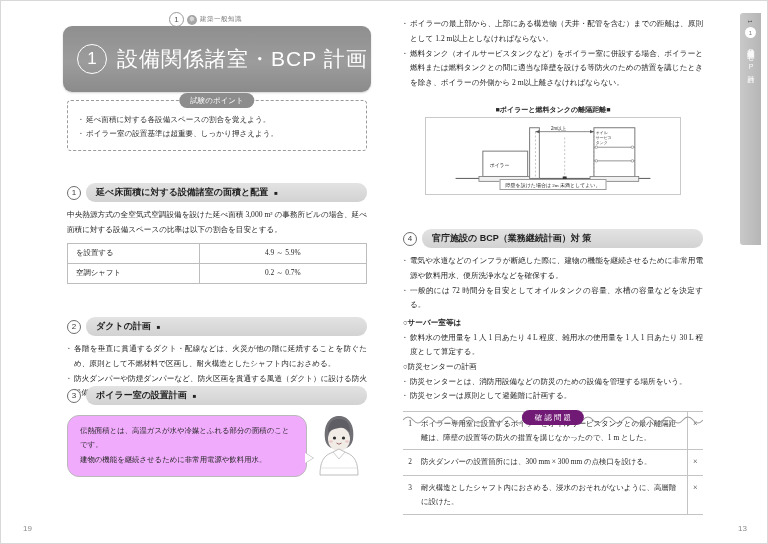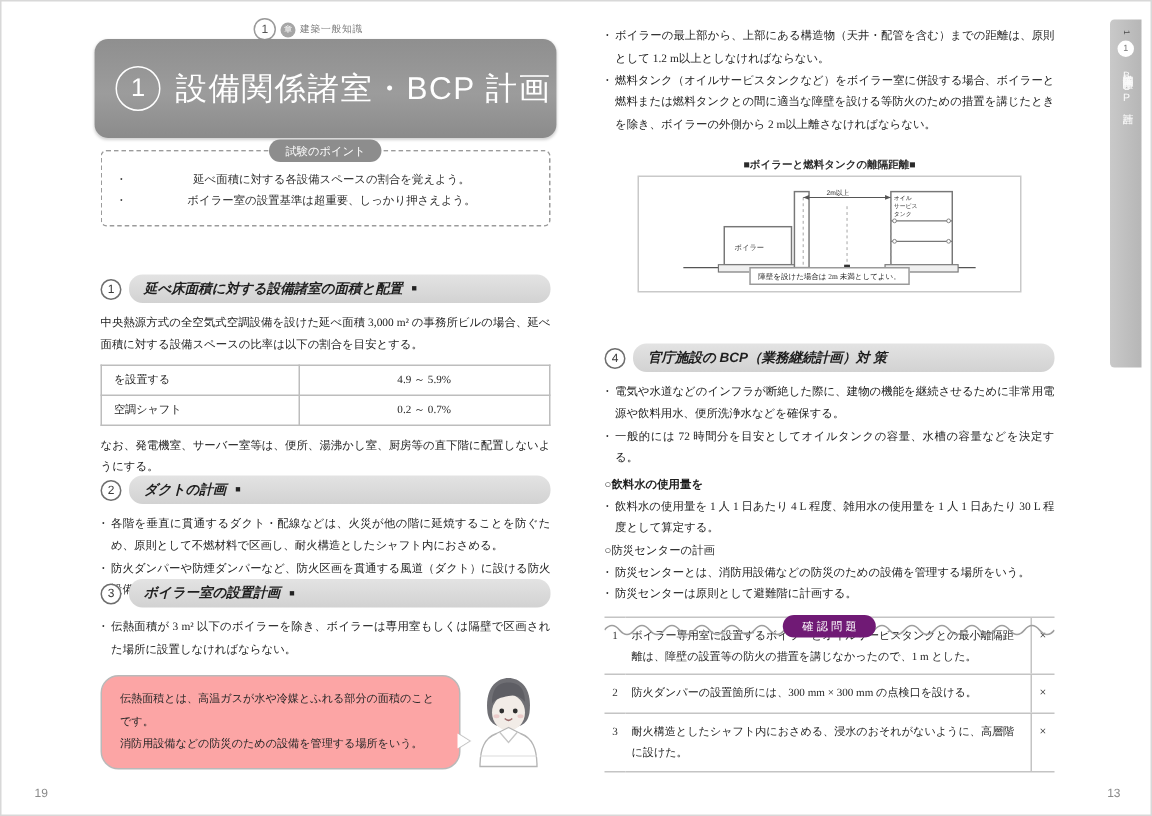--- a/index.html
+++ b/index.html
@@ -72,21 +72,20 @@
   }
 
   
   .points-wrap { position: absolute; left: 66px; top: 99px; width: 300px; }
   .points-box {
     border: 1.4px dashed #9b9b9b;
     border-radius: 4px;
     padding: 12px 10px 9px 10px;
     position: relative;
     background: #fff;
-    text-align: center;
   }
   .points-badge {
     position: absolute; top: -8px; left: 50%; transform: translateX(-50%);
     background: #8d8d8d; color: #fff;
     font-size: 7.5px; padding: 2.5px 11px; border-radius: 9px;
     font-family: "Liberation Sans", sans-serif;
     white-space: nowrap;
   }
   .points-box ul { list-style: none; }
   .points-box li {
@@ -110,21 +109,20 @@
   }
   .sec .pill {
     flex: 1;
     background: linear-gradient(180deg,#e3e3e3 0%,#d2d2d2 100%);
     border-radius: 9px;
     padding: 3px 10px;
     font-size: 9px; color: #1f1f1f; font-weight: bold;
     font-family: "Liberation Sans", sans-serif;
     display: flex; align-items: center; gap: 6px;
     white-space: nowrap;
-    font-style: italic;
   }
   .sec .pill .mk { font-size: 6px; color: #222; }
 
   .body-p {
     font-size: 7.6px; color: #232323; line-height: 1.95;
     text-align: justify;
   }
 
   ul.blist { list-style: none; }
   ul.blist li {
@@ -147,21 +145,21 @@
   table.ratio td.v { text-align: center; width: 56%; margin-left: 32px; }
 
   
   .bubble-row {
     position: relative; display: flex; align-items: flex-end;
     margin-top: 8px;
   }
   .bubble {
     flex: 1;
     border: 1px solid #b9b9b9; border-radius: 12px;
-    background: #fca5a5;
+    background: #f0abfc;
     padding: 8px 12px 8px 12px;
     font-size: 7.4px; color: #272727; line-height: 2.0;
     position: relative;
   }
   .bubble::after {
     content: ""; position: absolute; right: -7px; bottom: 13px;
     width: 0; height: 0;
     border-top: 5px solid transparent;
     border-bottom: 5px solid transparent;
     border-left: 8px solid #fff;
@@ -285,21 +283,20 @@
           <td>を設置する</td>
           <td class="v">4.9 ～ 5.9%</td>
         </tr>
         <tr>
           <td>空調シャフト</td>
           <td class="v">0.2 ～ 0.7%</td>
         </tr>
       </tbody>
         </table>
 
-      <p class="body-p">なお、発電機室、サーバー室等は、便所、湯沸かし室、厨房等の直下階に配置しないようにする。</p>
     </div>
 
     <div style="position:absolute;left:66px;top:316px;width:300px;">
       <div class="sec">
         <span class="circ">2</span>
         <span class="pill">
           <span>ダクトの計画</span>
           <span class="mk">■</span>
         </span>
       </div>
@@ -310,28 +307,25 @@
     </div>
 
     <div style="position:absolute;left:66px;top:385px;width:300px;">
       <div class="sec">
         <span class="circ">3</span>
         <span class="pill">
           <span>ボイラー室の設置計画</span>
           <span class="mk">■</span>
         </span>
       </div>
-      <ul class="blist">
-        <li>伝熱面積が 3 m² 以下のボイラーを除き、ボイラーは専用室もしくは隔壁で区画された場所に設置しなければならない。</li>
-      </ul>
 
       <div class="bubble-row">
         <div class="bubble">
           <div>伝熱面積とは、高温ガスが水や冷媒とふれる部分の面積のことです。</div>
-          <div>消防用設備などの防災のための設備を管理する場所をいう。</div>
+          <div>建物の機能を継続させるために非常用電源や飲料用水。</div>
         </div>
         <svg class="chara" viewBox="0 0 56 64">
           <path d="M14 26 C12 10 20 3 28 3 C36 3 44 10 42 26 C41 32 38 36 28 36 C18 36 15 32 14 26 Z" fill="#6f6f74"></path>
           <ellipse cx="28" cy="26" rx="11" ry="12" fill="#f2ece7"></ellipse>
           <path d="M17 20 C17 9 22 6 28 6 C34 6 39 9 39 19 C36 15 32 14 28 15 C23 16 19 17 17 20 Z" fill="#5e5e64"></path>
           <circle cx="23.5" cy="25" r="1.6" fill="#2d2d2d"></circle>
           <circle cx="32.5" cy="25" r="1.6" fill="#2d2d2d"></circle>
           <path d="M25.5 30 Q28 32.5 30.5 30" stroke="#9a6a6a" stroke-width="1" fill="none"></path>
           <ellipse cx="20" cy="28.5" rx="2" ry="1.3" fill="#e8c3c3" opacity=".8"></ellipse>
           <ellipse cx="36" cy="28.5" rx="2" ry="1.3" fill="#e8c3c3" opacity=".8"></ellipse>
@@ -400,21 +394,21 @@
           <span>官庁施設の BCP（業務継続計画）対 策</span>
         </span>
       </div>
       <ul class="blist">
         <li>電気や水道などのインフラが断絶した際に、建物の機能を継続させるために非常用電源や飲料用水、便所洗浄水などを確保する。</li>
         <li>一般的には 72 時間分を目安としてオイルタンクの容量、水槽の容量などを決定する。</li>
       </ul>
 
       <div style="margin-top:3px;">
         <div style="font-size:7.6px;font-weight:bold;color:#1e1e1e;line-height:1.9;">
-          <span>○</span><span>飲料水の使用量を</span>
+          <span>○</span><span>サーバー室等は</span>
         </div>
         <ul class="blist">
           <li>飲料水の使用量を 1 人 1 日あたり 4 L 程度、雑用水の使用量を 1 人 1 日あたり 30 L 程度として算定する。</li>
         </ul>
       </div>
 
       <div>
         <div style="font-size:7.6px;font-weight:normal;color:#1e1e1e;line-height:1.9;">
           <span>○</span><span>防災センターの計画</span>
         </div>

